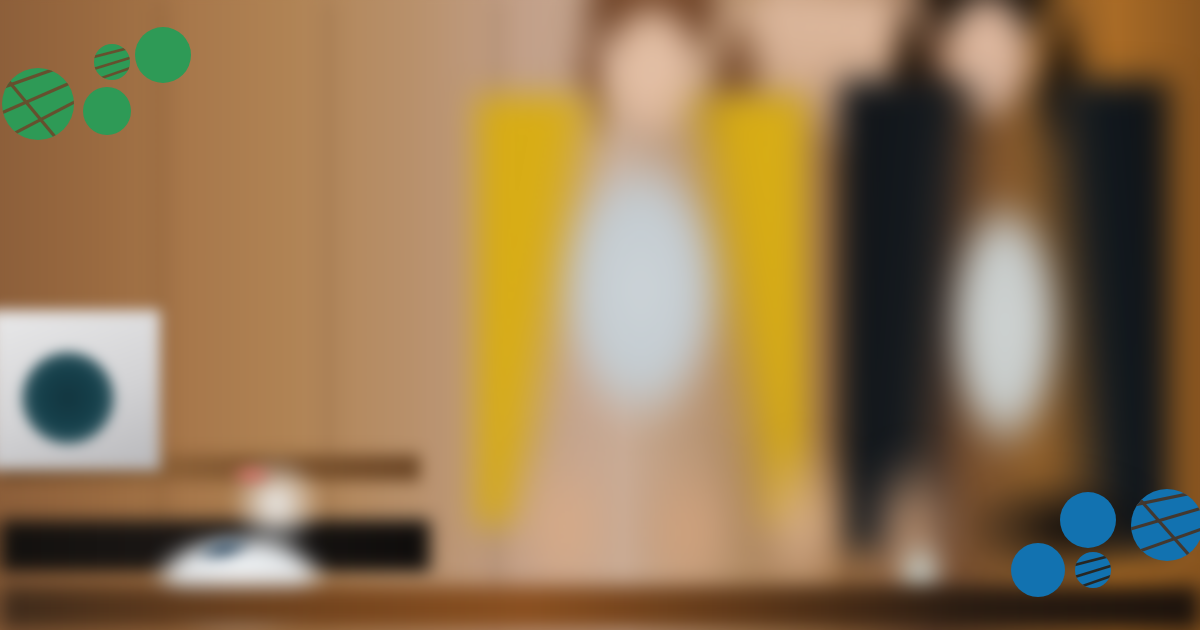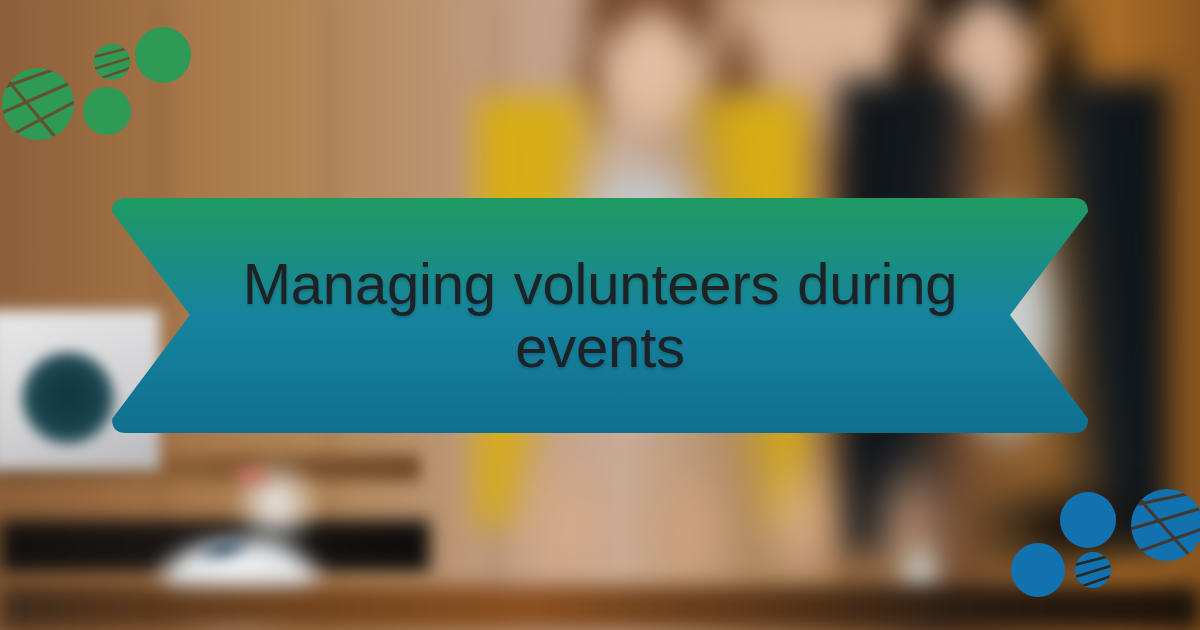--- a/index.html
+++ b/index.html
@@ -309,38 +309,14 @@
         <circle cx="93" cy="90" r="18" fill="#1272b0"></circle>
         <g clip-path="url(#clip-b2)" stroke="#2b2015" stroke-width="2.6" fill="none" opacity="0.9">
           <line x1="71" y1="86" x2="117" y2="74"></line>
           <line x1="71" y1="98" x2="117" y2="84"></line>
           <line x1="71" y1="110" x2="117" y2="94"></line>
         </g>
       </g>
     </svg>
   </div>
 
-  <div class="banner">
-    <svg viewBox="0 0 984 239" preserveAspectRatio="none" aria-hidden="true">
-      <defs>
-        <linearGradient id="ribbonGrad" x1="0" y1="0" x2="0" y2="1">
-          <stop offset="0%" stop-color="#1e9a62"></stop>
-          <stop offset="50%" stop-color="#16849f"></stop>
-          <stop offset="100%" stop-color="#106f8f"></stop>
-        </linearGradient>
-      </defs>
-      <path fill="url(#ribbonGrad)" d="M14,14 Q14,0 32,0 L952,0 Q970,0 970,14 L970,225 Q970,239 952,239 L32,239 Q14,239 14,225 L14,128 Q14,120 22,120 L22,119 Q14,119 14,111 Z" style="display:none"></path>
-      <path fill="url(#ribbonGrad)" d="M18,2
-               Q4,2 4,16
-               L82,119
-               L4,223
-               Q4,237 18,237
-               L966,237
-               Q980,237 980,223
-               L902,119
-               L980,16
-               Q980,2 966,2
-               Z"></path>
-    </svg>
-    <div class="banner-text">Managing volunteers during events</div>
-  </div>
 
 </div>
 
 </body></html>

